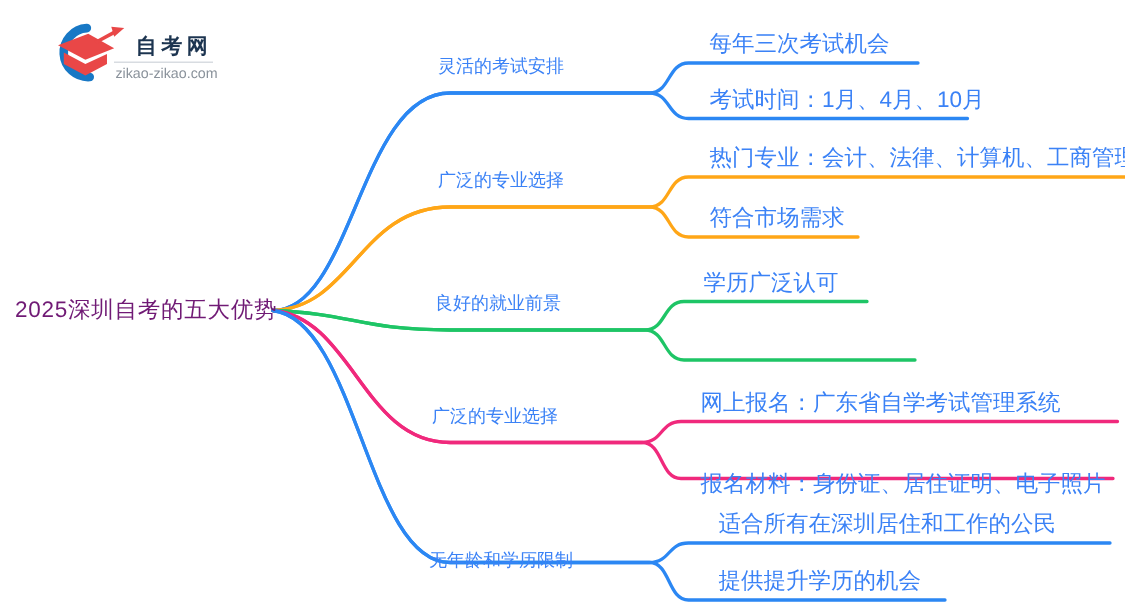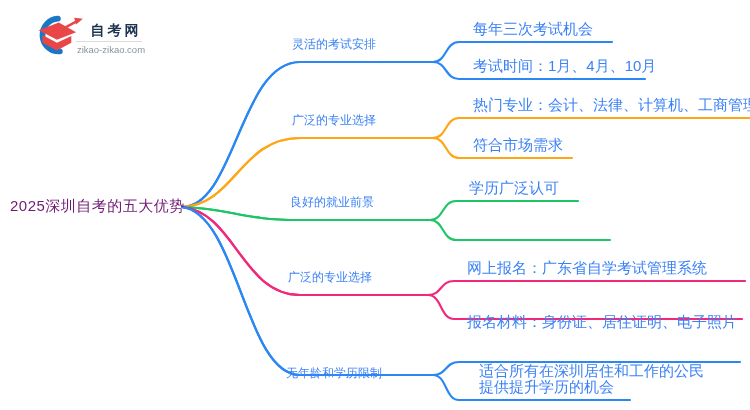--- a/index.html
+++ b/index.html
@@ -77,16 +77,16 @@
   <div class="label leaf-label" style="left:473px;top:57px;">考试时间：1月、4月、10月</div>
 
   <div class="label leaf-label" style="left:473px;top:96px;">热门专业：会计、法律、计算机、工商管理</div>
   <div class="label leaf-label" style="left:473px;top:136px;">符合市场需求</div>
 
   <div class="label leaf-label" style="left:469px;top:179px;">学历广泛认可</div>
 
   <div class="label leaf-label" style="left:467px;top:259px;">网上报名：广东省自学考试管理系统</div>
   <div class="label leaf-label" style="left:467px;top:297px;margin-top:16px;">报名材料：身份证、居住证明、电子照片</div>
 
-  <div class="label leaf-label" style="left:479px;top:340px;margin-top:22px;">适合所有在深圳居住和工作的公民</div>
+  <div class="label leaf-label" style="left:479px;top:340px;">适合所有在深圳居住和工作的公民</div>
   <div class="label leaf-label" style="left:479px;top:378px;">提供提升学历的机会</div>
 
 </div>
 
 </body></html>

